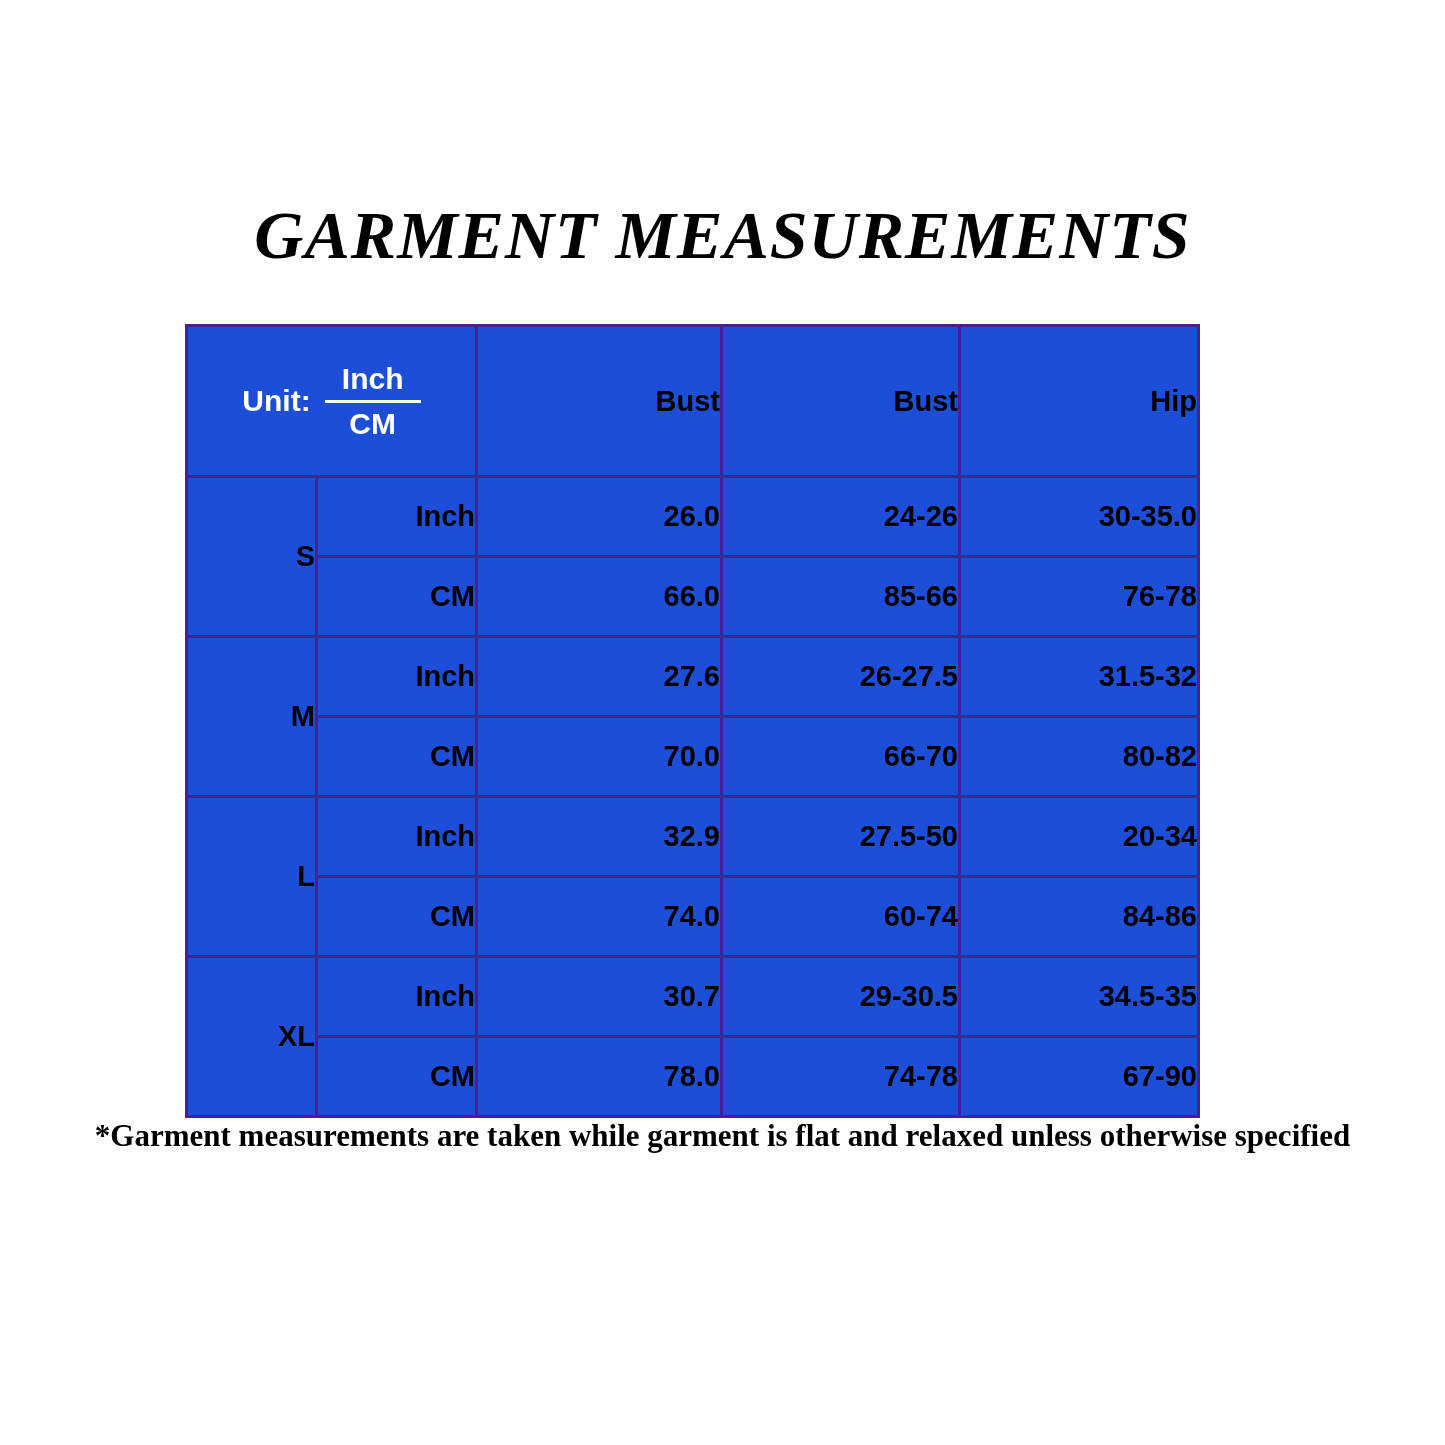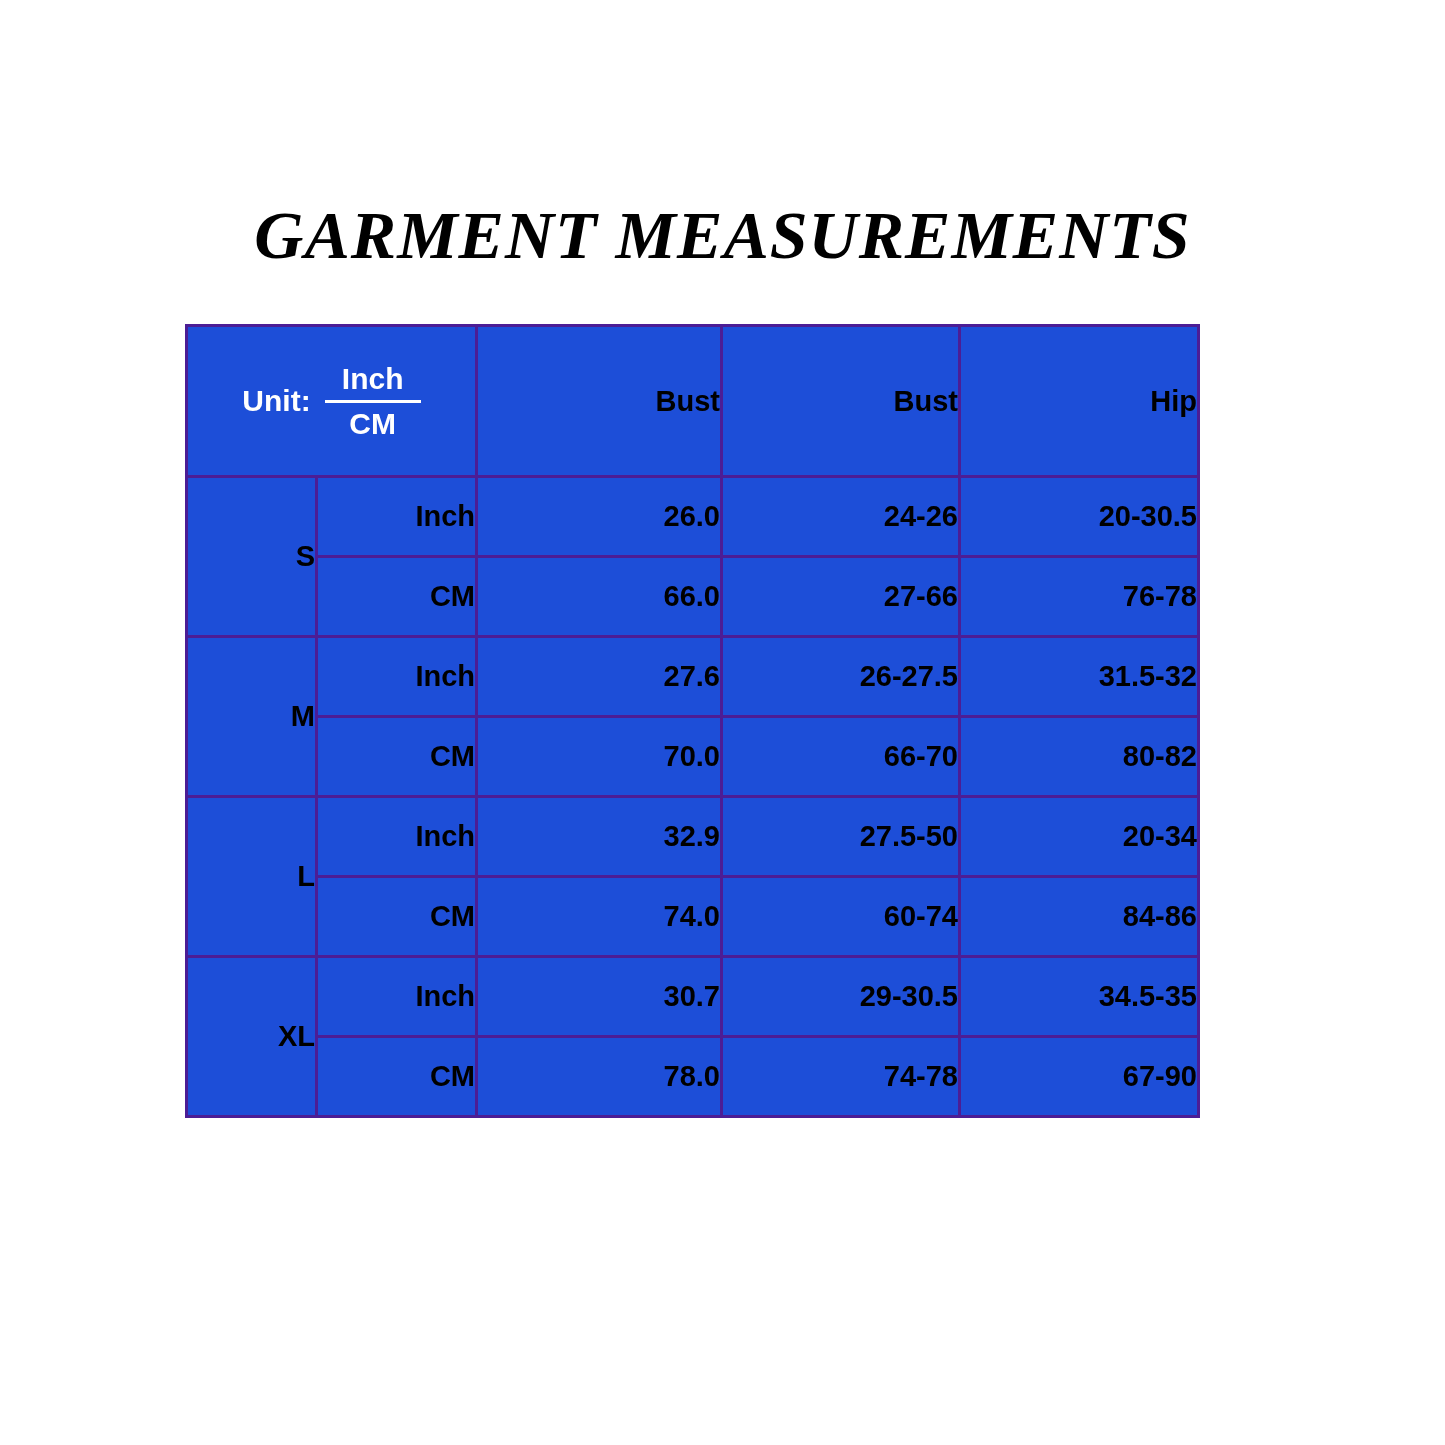--- a/index.html
+++ b/index.html
@@ -172,26 +172,26 @@
           <td>Bust</td>
           <td>Bust</td>
           <td>Hip</td>
         </tr>
 
         <tr>
           <td class="size-cell" rowspan="2">S</td>
           <td class="unit-col">Inch</td>
           <td class="val-cell">26.0</td>
           <td class="val-cell">24-26</td>
-          <td class="val-cell">20-30.5</td>
+          <td class="val-cell">30-35.0</td>
         </tr>
         <tr>
           <td class="unit-col">CM</td>
           <td class="val-cell">66.0</td>
-          <td class="val-cell">27-66</td>
+          <td class="val-cell">85-66</td>
           <td class="val-cell">76-78</td>
         </tr>
 
         <tr>
           <td class="size-cell" rowspan="2">M</td>
           <td class="unit-col">Inch</td>
           <td class="val-cell">27.6</td>
           <td class="val-cell">26-27.5</td>
           <td class="val-cell">31.5-32</td>
         </tr>
@@ -226,14 +226,15 @@
         <tr>
           <td class="unit-col">CM</td>
           <td class="val-cell">78.0</td>
           <td class="val-cell">74-78</td>
           <td class="val-cell">67-90</td>
         </tr>
       </tbody>
     </table>
   </div>
 
+  <div class="footnote">*Garment measurements are taken while garment is flat and relaxed unless otherwise specified</div>
 
 </div>
 
 </body></html>

